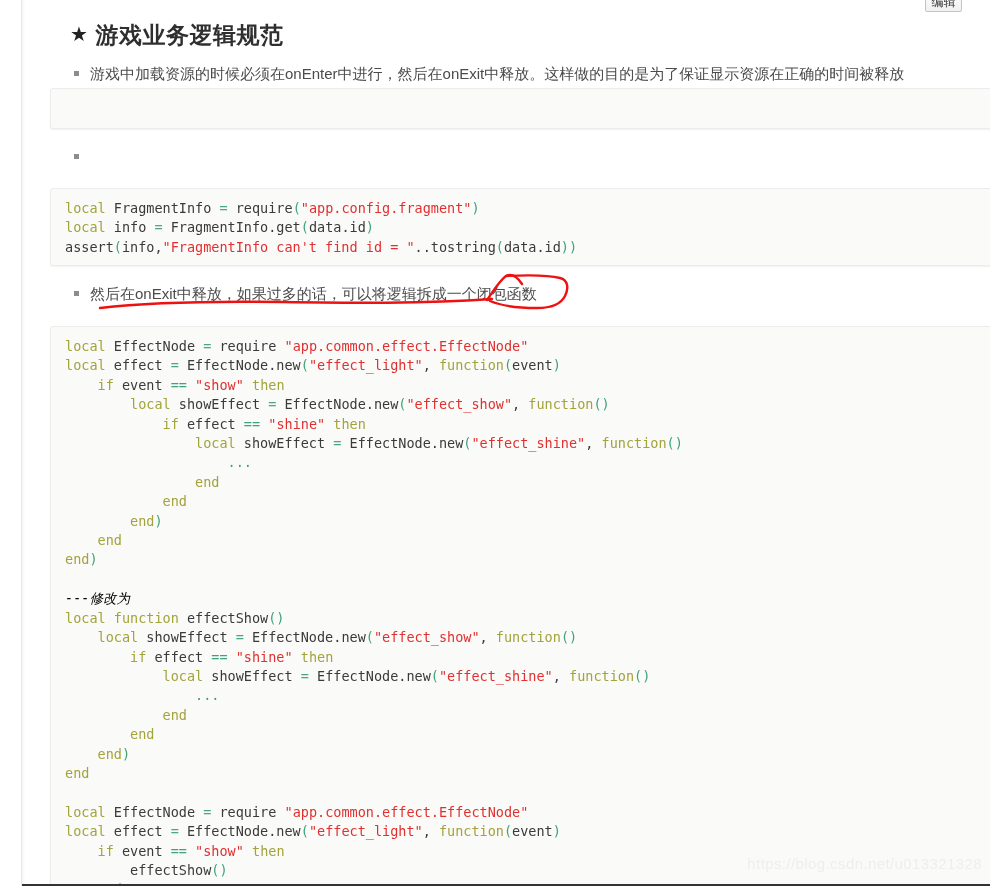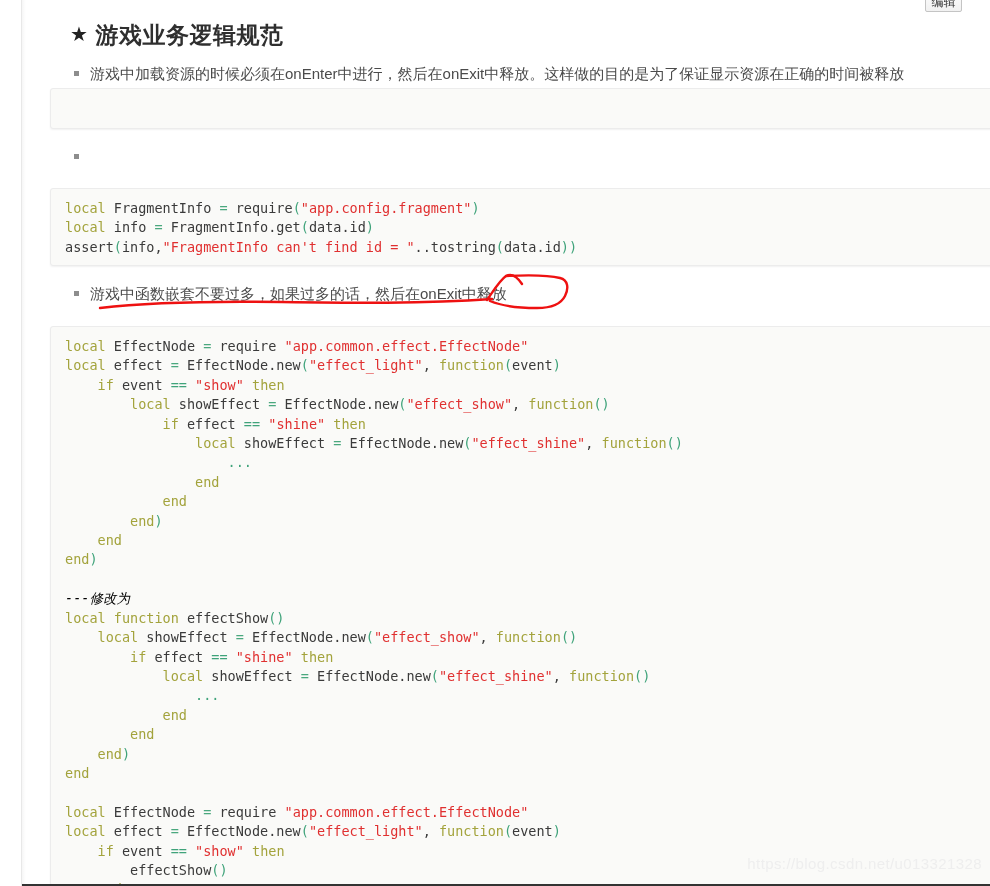--- a/index.html
+++ b/index.html
@@ -182,21 +182,21 @@
     <span class="sq"></span>
   </div>
 
   <div class="codeblock" style="top:188px; height:78px;">
     <pre><span class="kw">local</span> FragmentInfo <span class="pun">=</span> <span class="fn">require</span><span class="op">(</span><span class="str">"app.config.fragment"</span><span class="op">)</span>
 <span class="kw">local</span> info <span class="pun">=</span> FragmentInfo.get<span class="op">(</span>data.id<span class="op">)</span>
 assert<span class="op">(</span>info,<span class="str">"FragmentInfo can't find id = "</span>..tostring<span class="op">(</span>data.id<span class="op">))</span></pre>
   </div>
 
   <div class="bullet" style="left:52px; top:283px;">
-    <span class="sq"></span><span>游戏中函数嵌套不要过多，如果过多的话，然后在onExit中释放</span>
+    <span class="sq"></span><span>然后在onExit中释放，如果过多的话，可以将逻辑拆成一个闭包函数</span>
   </div>
 
   <svg class="annotation" viewBox="0 0 500 46">
     <path d="M 18 36 C 60 31, 130 29, 200 30 C 270 31, 340 32, 410 27" stroke="#ee1111" stroke-width="2.4" fill="none" stroke-linecap="round"></path>
     <path d="M 405 28 C 412 18, 418 8, 424 4 C 430 1, 436 6, 440 12" stroke="#ee1111" stroke-width="2.4" fill="none" stroke-linecap="round"></path>
     <path d="M 424 4 C 444 3, 466 3, 478 6 C 486 8, 487 16, 483 24 C 479 32, 470 36, 455 36 C 440 36, 420 34, 408 29" stroke="#ee1111" stroke-width="2.4" fill="none" stroke-linecap="round"></path>
   </svg>
 
   <div class="codeblock" style="top:326px; height:560px;">
     <pre><span class="kw">local</span> EffectNode <span class="pun">=</span> <span class="fn">require</span> <span class="str">"app.common.effect.EffectNode"</span>

